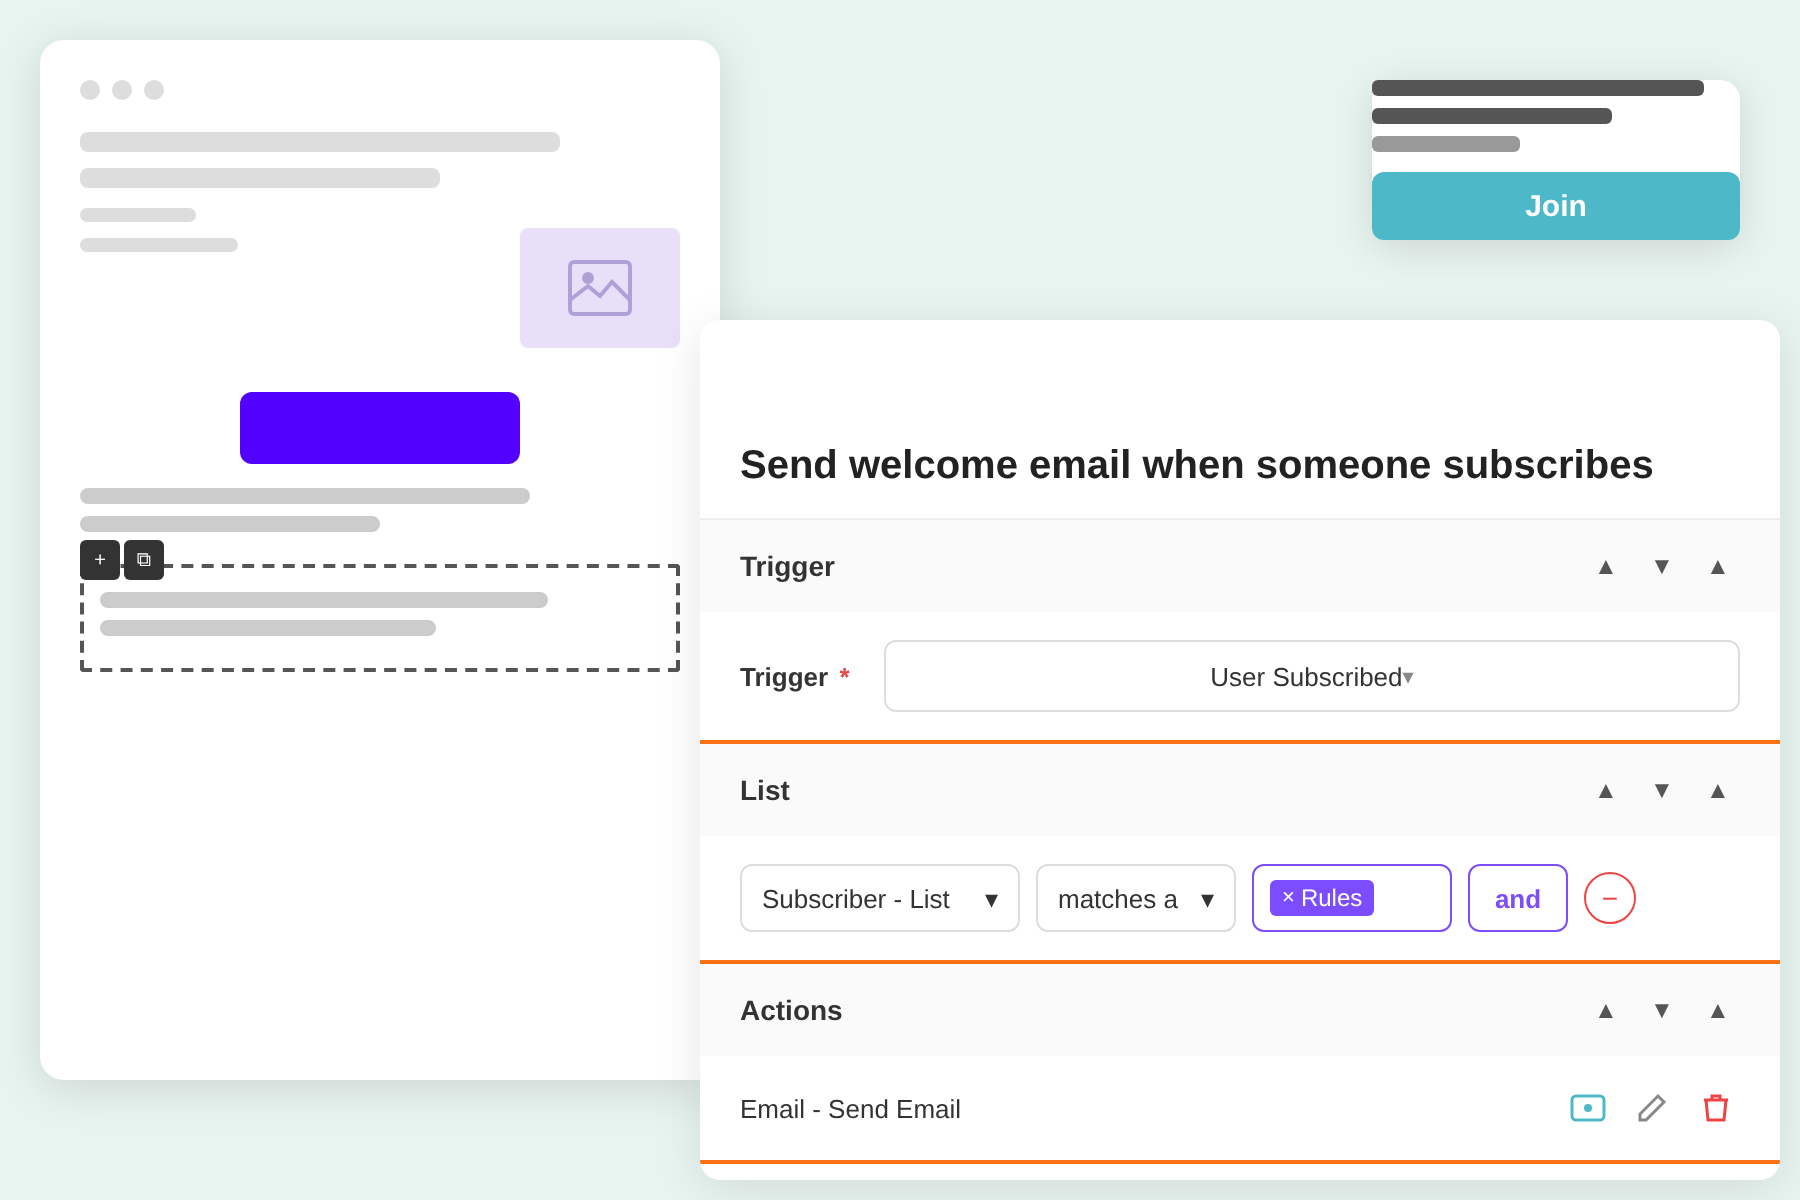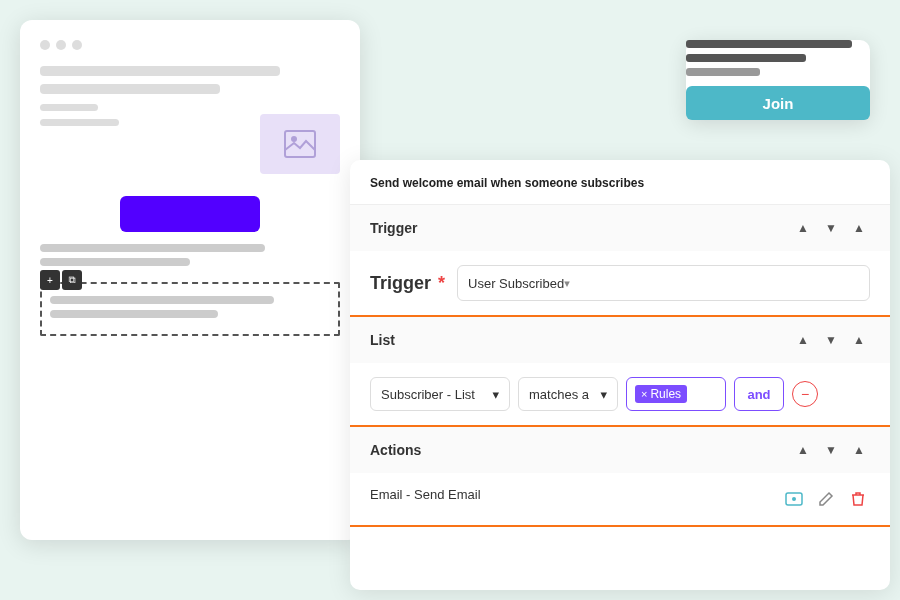--- a/index.html
+++ b/index.html
@@ -144,24 +144,25 @@
       right: 10px;
       bottom: 10px;
       background: #fff;
       border-radius: 10px;
       box-shadow: 0 4px 24px rgba(0,0,0,0.10);
       overflow: hidden;
     }
 
     .panel-title {
       padding: 16px 20px 14px;
-      font-size: 12px;
+      font-size: 20px;
       font-weight: 600;
       color: #222;
       border-bottom: 1px solid #eee;
+      margin-top: 46px;
     }
 
     .section {
       border-bottom: 2px solid #f97316;
     }
 
     .section-header {
       display: flex;
       align-items: center;
       justify-content: space-between;
@@ -198,39 +199,39 @@
     }
 
     
     .field-row {
       display: flex;
       align-items: center;
       gap: 12px;
     }
 
     .field-label {
-      font-size: 18px;
+      font-size: 13px;
       font-weight: 600;
       color: #333;
       min-width: 60px;
     }
 
     .field-label .required {
       color: #e44;
       margin-left: 2px;
     }
 
     .select-dropdown {
       flex: 1;
       height: 36px;
       border: 1.5px solid #ddd;
       border-radius: 6px;
       display: flex;
       align-items: center;
-      justify-content: flex-start;
+      justify-content: center;
       padding: 4px 10px;
       font-size: 13px;
       color: #333;
       cursor: pointer;
       background: #fff;
     }
 
     .select-dropdown .chevron {
       color: #888;
       font-size: 11px;
@@ -319,20 +320,21 @@
       align-items: center;
       justify-content: center;
       color: #e44;
       font-size: 14px;
       cursor: pointer;
     }
 
     
     .action-row {
       display: flex;
+      align-items: center;
       justify-content: space-between;
     }
 
     .action-label {
       font-size: 13px;
       color: #333;
       font-weight: 500;
     }
 
     .action-icons {

